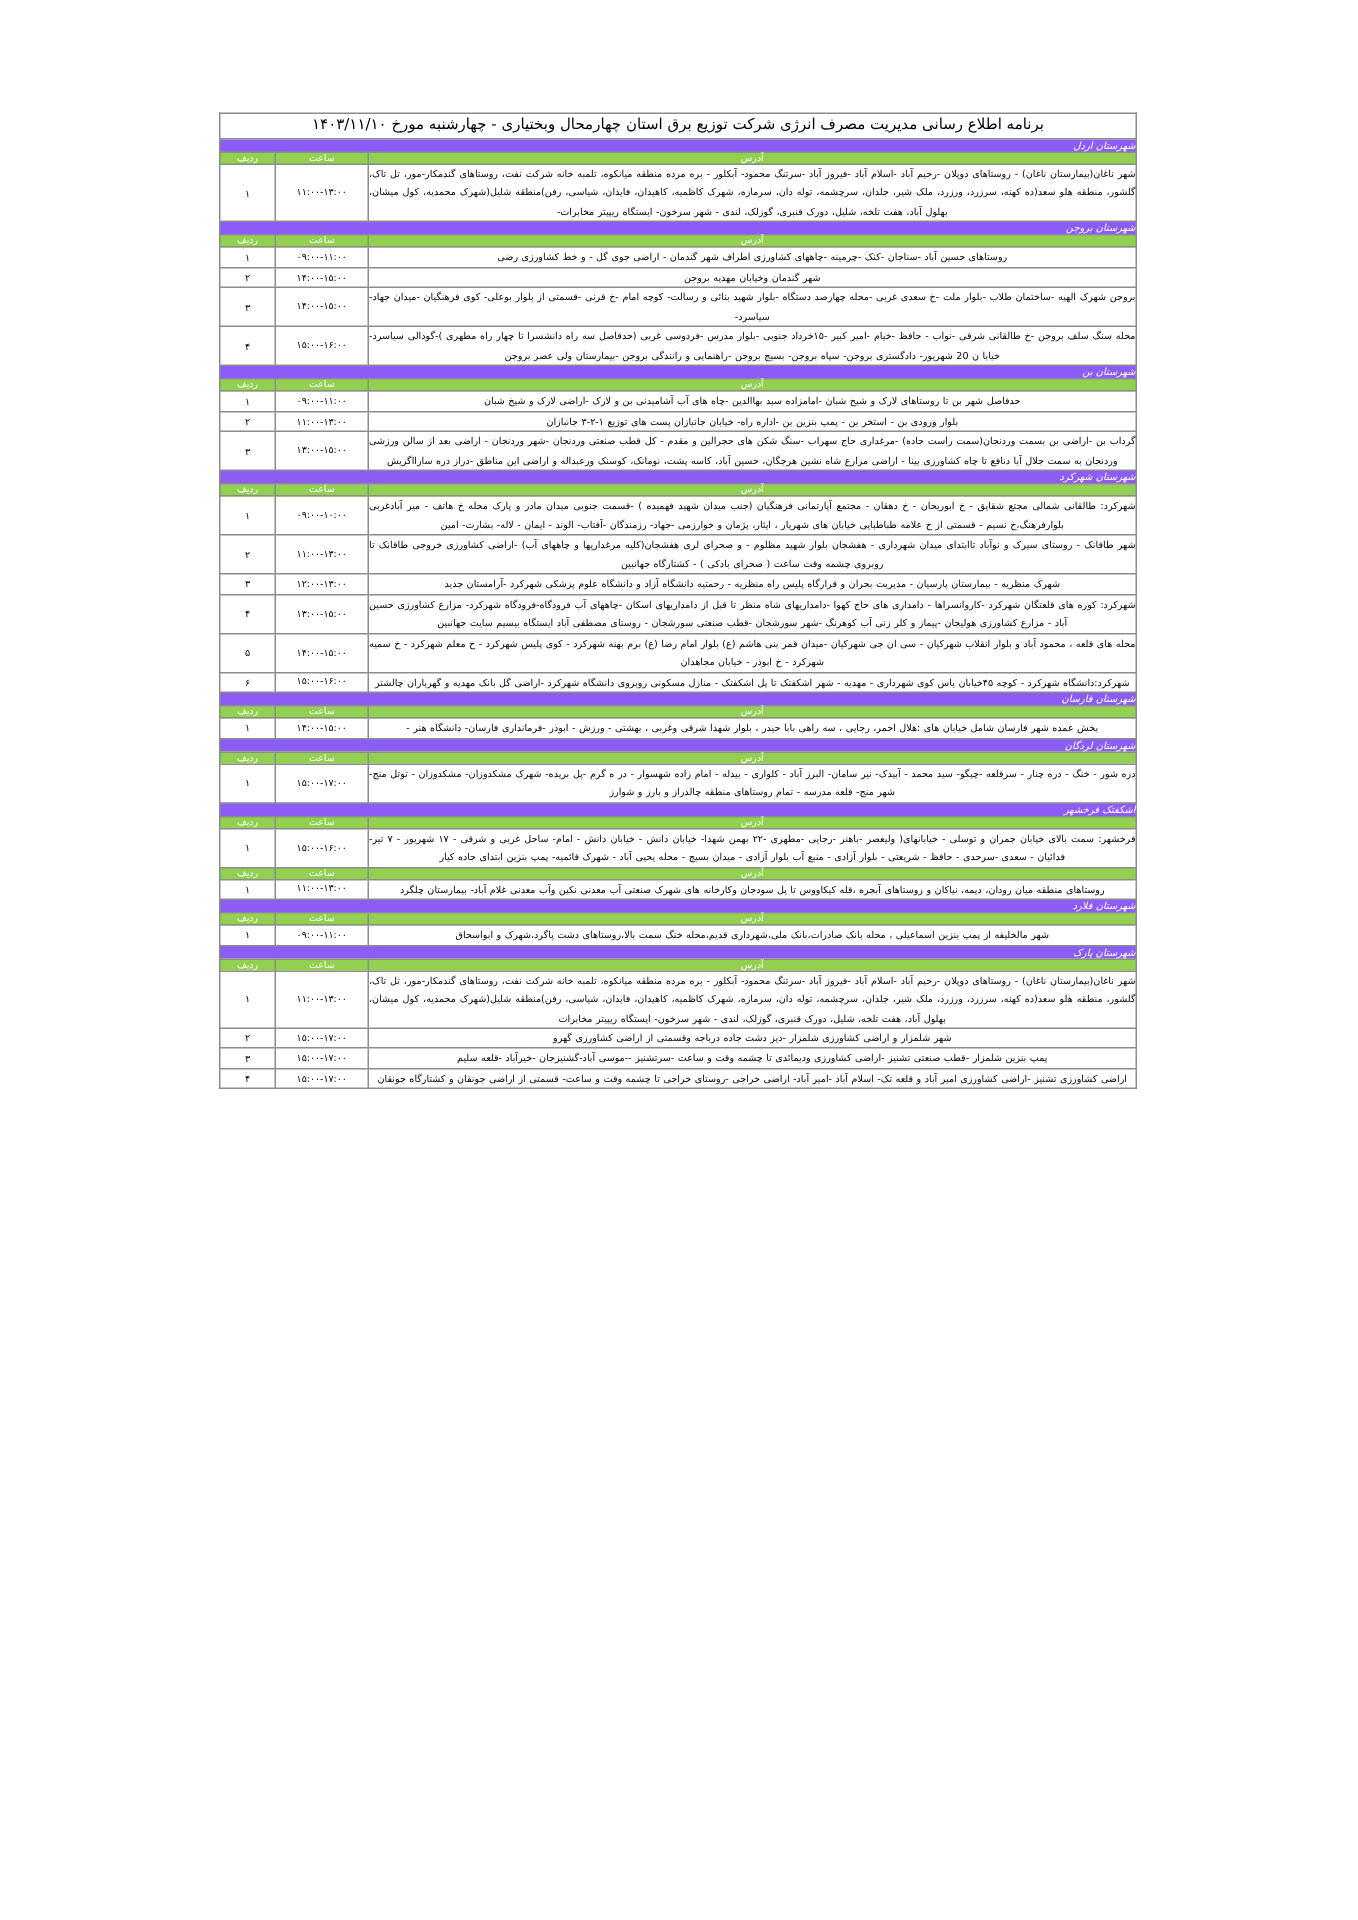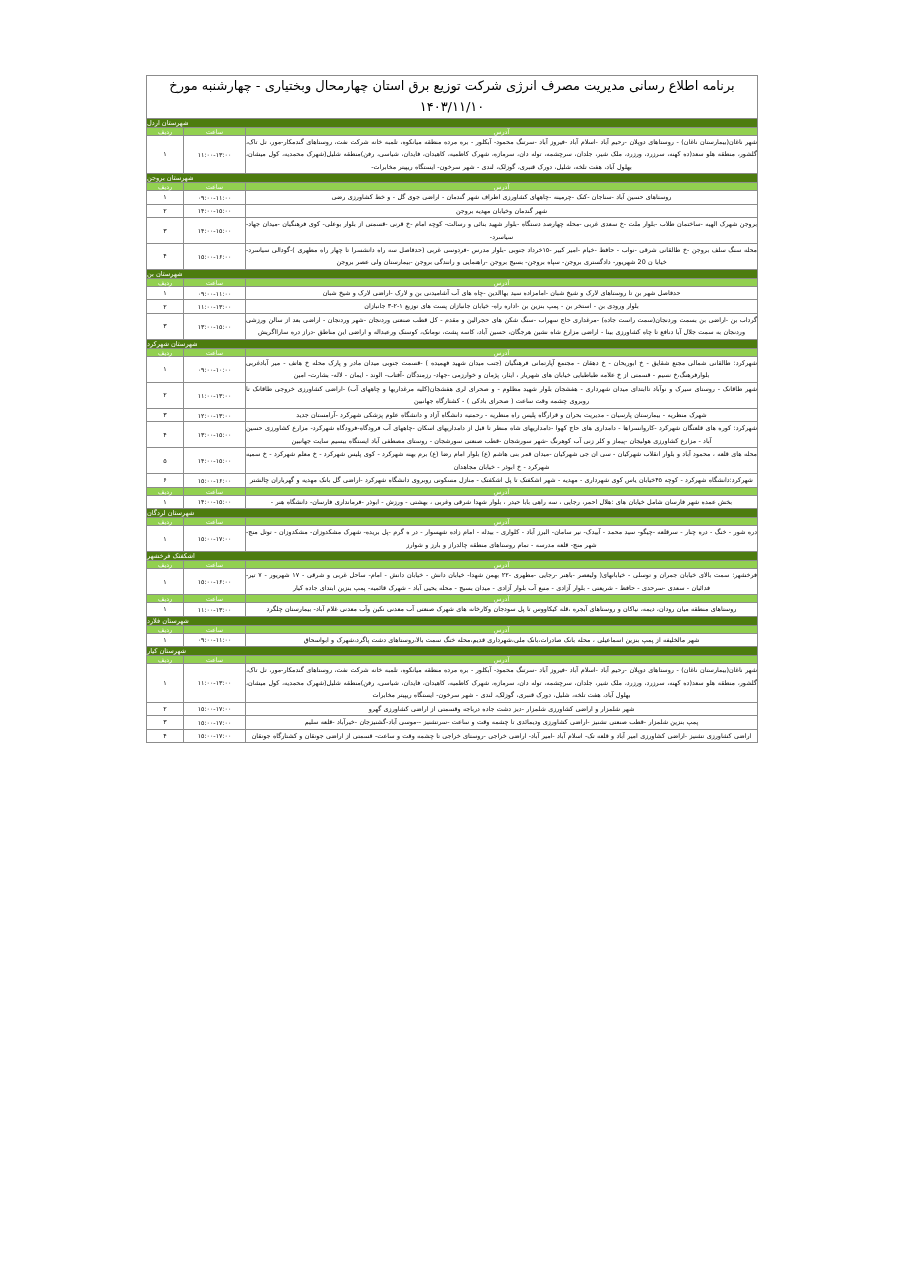--- a/index.html
+++ b/index.html
@@ -41,34 +41,35 @@
   }
   
   col.c-addr { width: 512px; }
   col.c-time { width: 62px; }
   col.c-num  { width: 37px; }
 
   .doc-title td {
     border: 1px solid #4a4a4a;
     background: #ffffff;
     text-align: center;
-    font-size: 13px;
+    font-size: 10px;
     line-height: 1.6;
     padding: 9px 6px 10px 6px;
     font-weight: normal;
     letter-spacing: 0.1px;
   }
   .city-band td {
-    background: #4d7c0f;
+    background: #8b5cf6;
     color: #ffffff;
-    text-align: left;
+    text-align: right;
     font-size: 6.6px;
     padding: 3.5px 4px;
     border: 1px solid #d99c00;
     letter-spacing: 0.2px;
+    font-style: italic;
   }
   .col-head td {
     background: #92D050;
     color: #ffffff;
     text-align: center;
     font-size: 6.3px;
     padding: 3.2px 4px;
     border: 1px solid #7cb843;
     letter-spacing: 0.2px;
   }
@@ -206,20 +207,23 @@
           <tr>
             <td class="addr">محله های قلعه ، محمود آباد و بلوار انقلاب شهرکیان - سی ان جی شهرکیان -میدان قمر بنی هاشم (ع)  بلوار امام رضا (ع)  برم بهنه شهرکرد - کوی پلیس شهرکرد - خ معلم شهرکرد - خ سمیه شهرکرد - خ ابوذر - خیابان مجاهدان</td>
             <td class="time">۱۴:۰۰-۱۵:۰۰</td>
             <td class="num">۵</td>
           </tr>
           <tr>
             <td class="addr">شهرکرد:دانشگاه شهرکرد - کوچه ۴۵خیابان یاس کوی شهرداری -  مهدیه - شهر اشکفتک تا پل اشکفتک - منازل مسکونی روبروی دانشگاه شهرکرد -اراضی گل بانک مهدیه و گهرباران چالشتر</td>
             <td class="time">۱۵:۰۰-۱۶:۰۰</td>
             <td class="num">۶</td>
           </tr>
+          <tr class="city-band">
+            <td colspan="3">شهرستان فارسان</td>
+          </tr>
           <tr class="col-head">
             <td>آدرس</td>
             <td>ساعت</td>
             <td>ردیف</td>
           </tr>
           <tr>
             <td class="addr">بخش عمده شهر فارسان شامل خیابان های :هلال احمر، رجایی ، سه راهی بابا حیدر ، بلوار شهدا شرقی وغربی ، بهشتی - ورزش - ابوذر -فرمانداری فارسان- دانشگاه هنر -</td>
             <td class="time">۱۴:۰۰-۱۵:۰۰</td>
             <td class="num">۱</td>
           </tr>
@@ -266,21 +270,21 @@
             <td>آدرس</td>
             <td>ساعت</td>
             <td>ردیف</td>
           </tr>
           <tr>
             <td class="addr">شهر مالخلیفه از پمپ بنزین اسماعیلی ، محله بانک صادرات،بانک ملی،شهرداری قدیم،محله خنگ سمت بالا،روستاهای دشت پاگرد،شهرک و ابواسحاق</td>
             <td class="time">۰۹:۰۰-۱۱:۰۰</td>
             <td class="num">۱</td>
           </tr>
           <tr class="city-band">
-            <td colspan="3">شهرستان کیار</td>
+            <td colspan="3">شهرستان پارک</td>
           </tr>
           <tr class="col-head">
             <td>آدرس</td>
             <td>ساعت</td>
             <td>ردیف</td>
           </tr>
           <tr>
             <td class="addr">شهر ناغان(بیمارستان ناغان) - روستاهای دوپلان -رحیم آباد -اسلام آباد -فیروز آباد -سرتنگ محمود- آبکلور - بره مرده منطقه میانکوه، تلمبه خانه شرکت نفت، روستاهای گندمکار-مور، تل تاک، گلشور، منطقه هلو سعد(ده کهنه، سرزرد، ورزرد، ملک شیر، جلدان، سرچشمه، توله دان، سرمازه، شهرک کاظمیه، کاهیدان، فایدان، شیاسی، رفن)منطقه شلیل(شهرک محمدیه، کول میشان، بهلول آباد، هفت تلخه، شلیل، دورک قنبری، گوزلک، لندی - شهر سرخون- ایستگاه ریپیتر مخابرات</td>
             <td class="time">۱۱:۰۰-۱۳:۰۰</td>
             <td class="num">۱</td>

